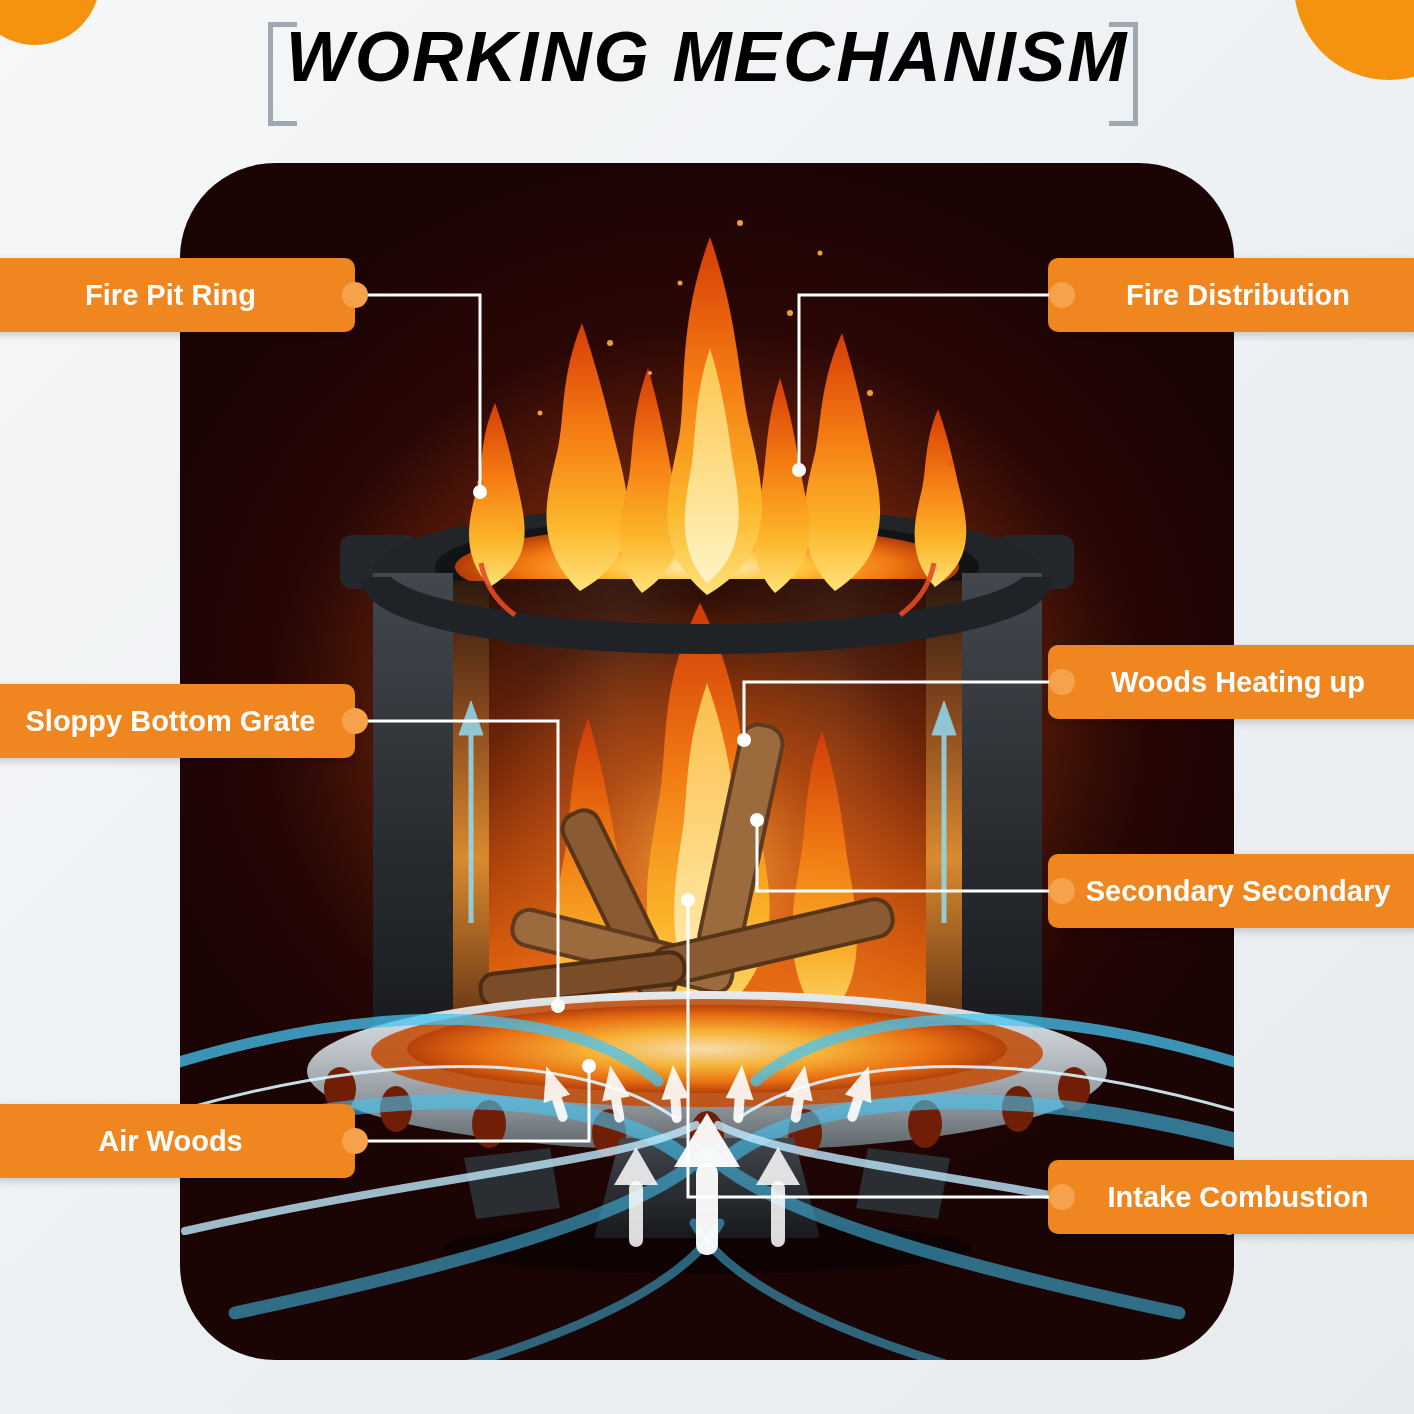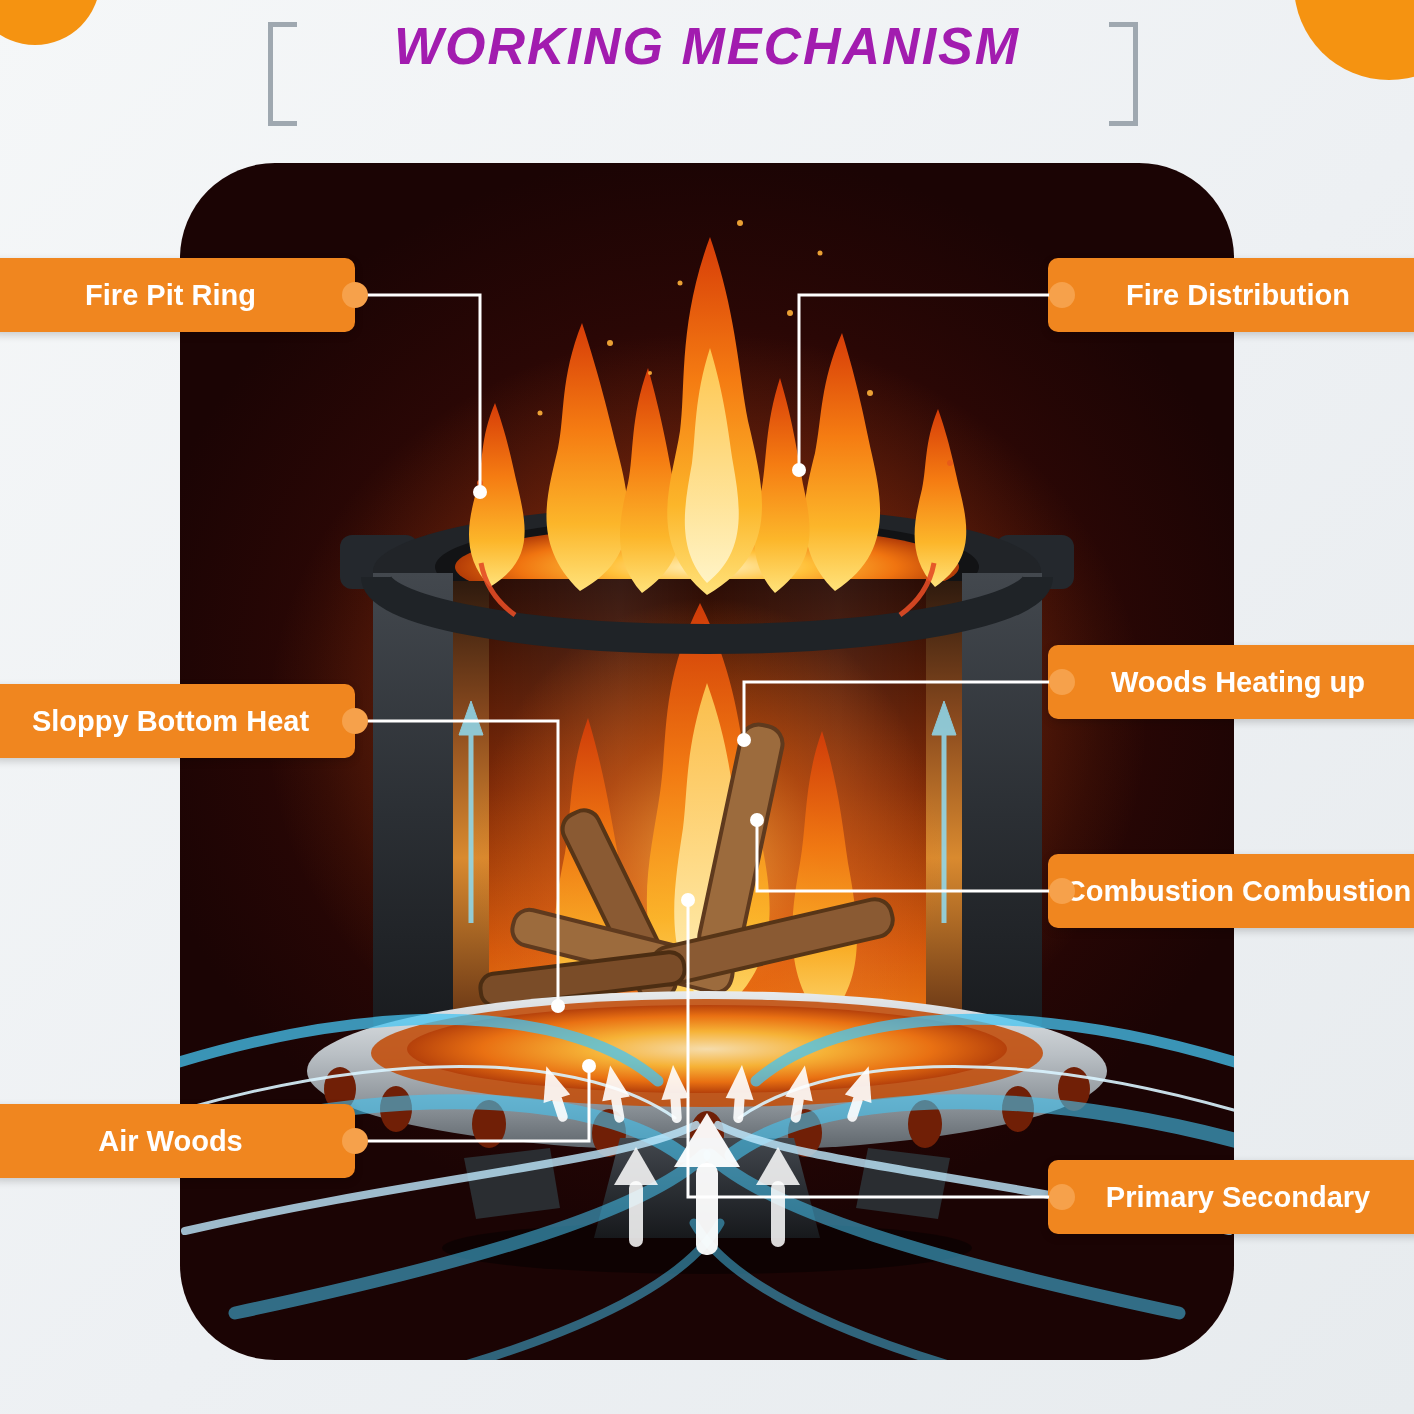--- a/index.html
+++ b/index.html
@@ -8,22 +8,22 @@
     background:linear-gradient(135deg,#f5f7f8 0%,#edf0f3 55%,#e7ebee 100%);
     font-family:"Liberation Sans", sans-serif;
   }
   
   .corner{position:absolute;border-radius:50%;background:#f59311;}
   .corner-tl{width:130px;height:130px;left:-30px;top:-85px;}
   .corner-tr{width:190px;height:190px;right:-70px;top:-110px;}
   
   .page-title{
     position:absolute;top:16px;left:0;width:100%;text-align:center;margin:0;
-    font-size:52px;font-weight:900;font-style:italic;letter-spacing:2px;
-    color:#a21caf;white-space:nowrap;
+    font-size:71px;font-weight:900;font-style:italic;letter-spacing:2px;
+    color:#000000;white-space:nowrap;
   }
   .bracket{position:absolute;top:22px;width:24px;height:94px;}
   .bracket-left{left:268px;border-left:5px solid #9fa8b0;border-top:5px solid #9fa8b0;border-bottom:5px solid #9fa8b0;}
   .bracket-right{right:276px;border-right:5px solid #9fa8b0;border-top:5px solid #9fa8b0;border-bottom:5px solid #9fa8b0;}
   
   .panel{
     position:absolute;left:180px;top:163px;width:1054px;height:1197px;
     border-radius:95px;overflow:hidden;
     background:radial-gradient(55% 45% at 50% 44%, #6a1a12 0%, #481009 38%, #2a0705 68%, #1b0404 100%);
   }
@@ -267,33 +267,33 @@
 </svg>
 </div>
 
 <div class="label-box side-left" style="top:258px;">
     <span>Fire Pit Ring</span>
   </div>
 <div class="label-box side-right" style="top:258px;">
     <span>Fire Distribution</span>
   </div>
 <div class="label-box side-left" style="top:684px;">
-    <span>Sloppy Bottom Heat</span>
+    <span>Sloppy Bottom Grate</span>
   </div>
 <div class="label-box side-right" style="top:645px;">
     <span>Woods Heating up</span>
   </div>
 <div class="label-box side-right" style="top:854px;">
-    <span>Combustion Combustion</span>
+    <span>Secondary Secondary</span>
   </div>
 <div class="label-box side-left" style="top:1104px;">
     <span>Air Woods</span>
   </div>
 <div class="label-box side-right" style="top:1160px;">
-    <span>Primary Secondary</span>
+    <span>Intake Combustion</span>
   </div>
 
 <svg class="overlay" width="1414" height="1414" viewBox="0 0 1414 1414">
   <g>
     <polyline class="cline" points="355,295 480,295 480,492"></polyline>
     <circle class="cdot" cx="355" cy="295" r="13"></circle>
       <circle class="edot" cx="480" cy="492" r="7"></circle>
   </g>
   <g>
     <polyline class="cline" points="1062,295 799,295 799,470"></polyline>

